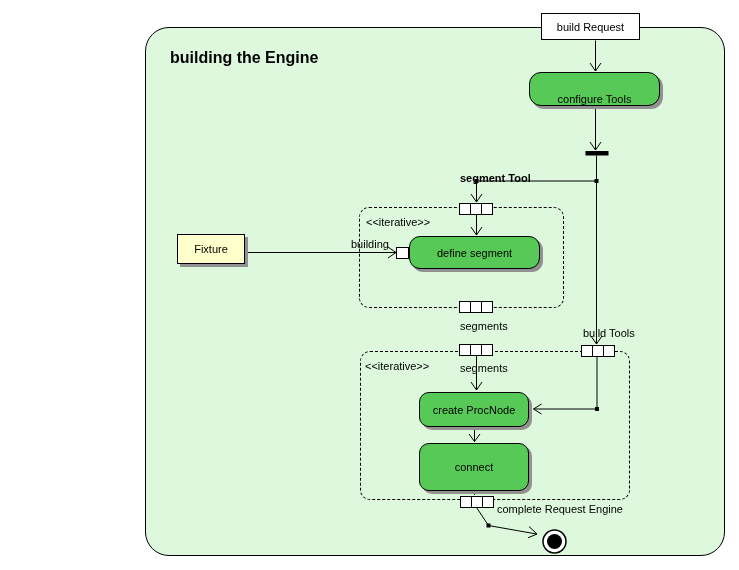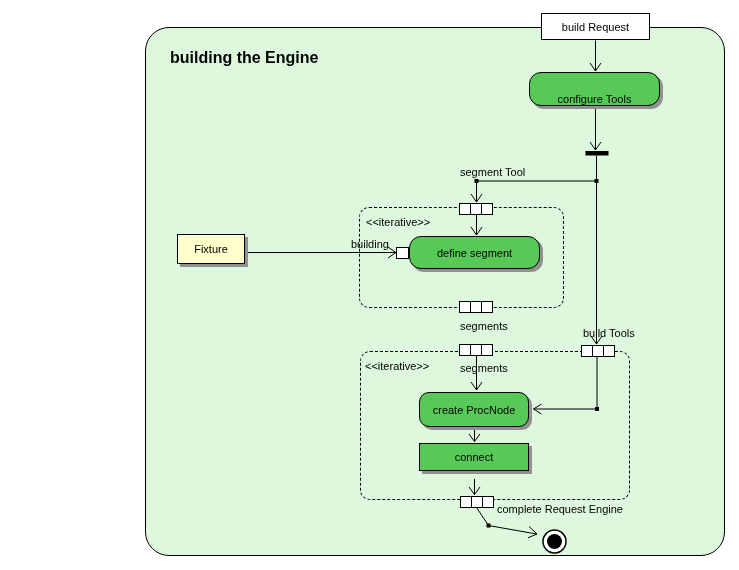--- a/index.html
+++ b/index.html
@@ -33,25 +33,25 @@
   svg.wires{position:absolute;left:0;top:0;z-index:3;}
   .node{
     position:absolute;display:flex;align-items:center;justify-content:center;
     font-size:11px;white-space:nowrap;z-index:4;box-sizing:border-box;
     border:1px solid var(--line);
   }
   .action{
     background:var(--action-fill);border-radius:12px;
     box-shadow:3px 3px 0 var(--shadow);
   }
-  #node-build-request{left:541px;top:13px;width:109px;height:27px;background:#ffffff;border-radius:0;}
+  #node-build-request{left:541px;top:13px;width:99px;height:27px;background:#ffffff;border-radius:0;}
   #node-configure-tools{left:529px;top:72px;width:131px;height:34px;align-items:flex-end;}
-  #node-define-segment{left:409px;top:236px;width:131px;height:33px;}
+  #node-define-segment{left:409px;top:236px;width:131px;height:33px;border-radius:11px;}
   #node-create-procnode{left:419px;top:392px;width:110px;height:35px;border-radius:10px;}
-  #node-connect{left:419px;top:443px;width:110px;height:28px;border-radius:0;align-items:center;}
+  #node-connect{left:419px;top:443px;width:110px;height:48px;border-radius:10px;align-items:center;}
   #node-fixture{
     left:177px;top:234px;width:68px;height:30px;background:var(--object-fill);
     box-shadow:3px 3px 0 var(--shadow);
   }
   .pin3{
     position:absolute;display:flex;width:34px;height:12px;background:#fff;
     border:1px solid var(--line);box-sizing:border-box;z-index:5;
   }
   .pin3 span{flex:1;border-right:1px solid var(--line);}
   .pin3 span:last-child{border-right:none;}
@@ -59,21 +59,21 @@
   #pin-region1-out{left:459px;top:301px;}
   #pin-region2-in{left:459px;top:344px;}
   #pin-build-tool{left:581px;top:345px;}
   #pin-region2-out{left:460px;top:496px;}
   .pin1{
     position:absolute;width:13px;height:12px;background:#fff;
     border:1px solid var(--line);box-sizing:border-box;z-index:5;
   }
   #pin-infixture{left:396px;top:247px;}
   .lbl{position:absolute;font-size:11px;white-space:nowrap;z-index:4;}
-  #lbl-segment-tool{left:460px;top:166px;}
+  #lbl-segment-tool{left:460px;top:172px;font-weight:bold;}
   #lbl-iterative1{left:366px;top:216px;}
   #lbl-infixture{left:351px;top:238px;}
   #lbl-segments-out{left:460px;top:320px;}
   #lbl-build-tool{left:583px;top:327px;}
   #lbl-segments-in{left:460px;top:362px;}
   #lbl-iterative2{left:365px;top:360px;}
   #lbl-complete{left:497px;top:503px;}
 </style>
 </head>
 <body>

